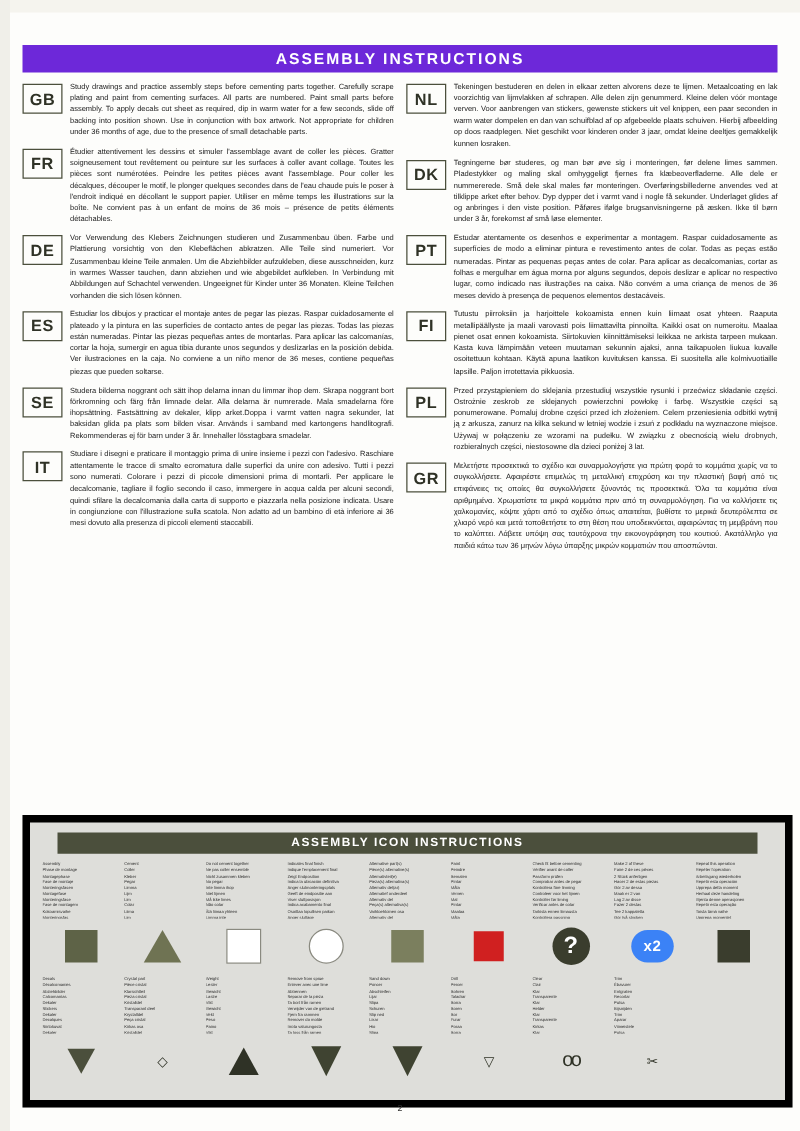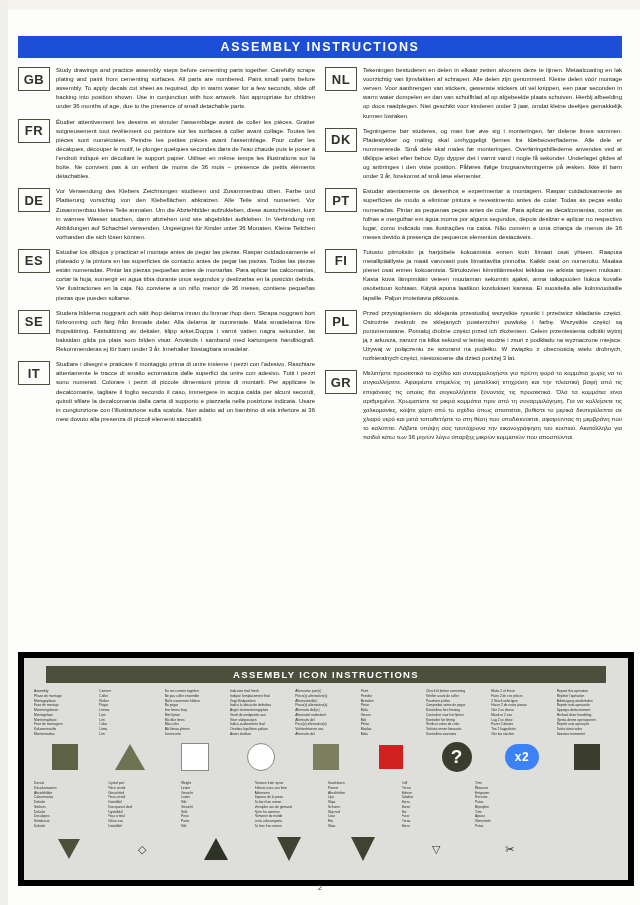--- a/index.html
+++ b/index.html
@@ -13,21 +13,21 @@
   }
   .page{
     position:absolute;
     left:0;top:0;width:640px;height:905px;
     background:#fdfdfb;
   }
   
   .banner{
     position:absolute;
     left:18px;top:36px;width:604px;height:22px;
-    background:#1d4ed8;
+    background:#6d28d9;
     display:flex;align-items:center;justify-content:center;
   }
   .banner-title{
     color:#ffffff;
     font-size:12.5px;
     font-weight:bold;
     letter-spacing:1.6px;
   }
   
   .lang-grid{
@@ -487,20 +487,37 @@
 Furar
 Poraa
 Borra
 Wywierć
 Trapanare</div>
           <div class="icon-cell-art">
               <span class="tiny-mark">▽</span>
             </div>
         </div>
         <div class="icon-cell">
+          <div class="icon-cell-labels">Clear
+Clair
+Klar
+Transparente
+Klar
+Helder
+Klar
+Transparente
+Kirkas
+Klar
+Przezroczysty
+Trasparente</div>
+          <div class="icon-cell-art">
+              <span class="glasses">oo</span>
+            </div>
+        </div>
+        <div class="icon-cell">
           <div class="icon-cell-labels">Trim
 Ébavurer
 Entgraten
 Recortar
 Putsa
 Bijsnijden
 Trim
 Aparar
 Viimeistele
 Putsa

